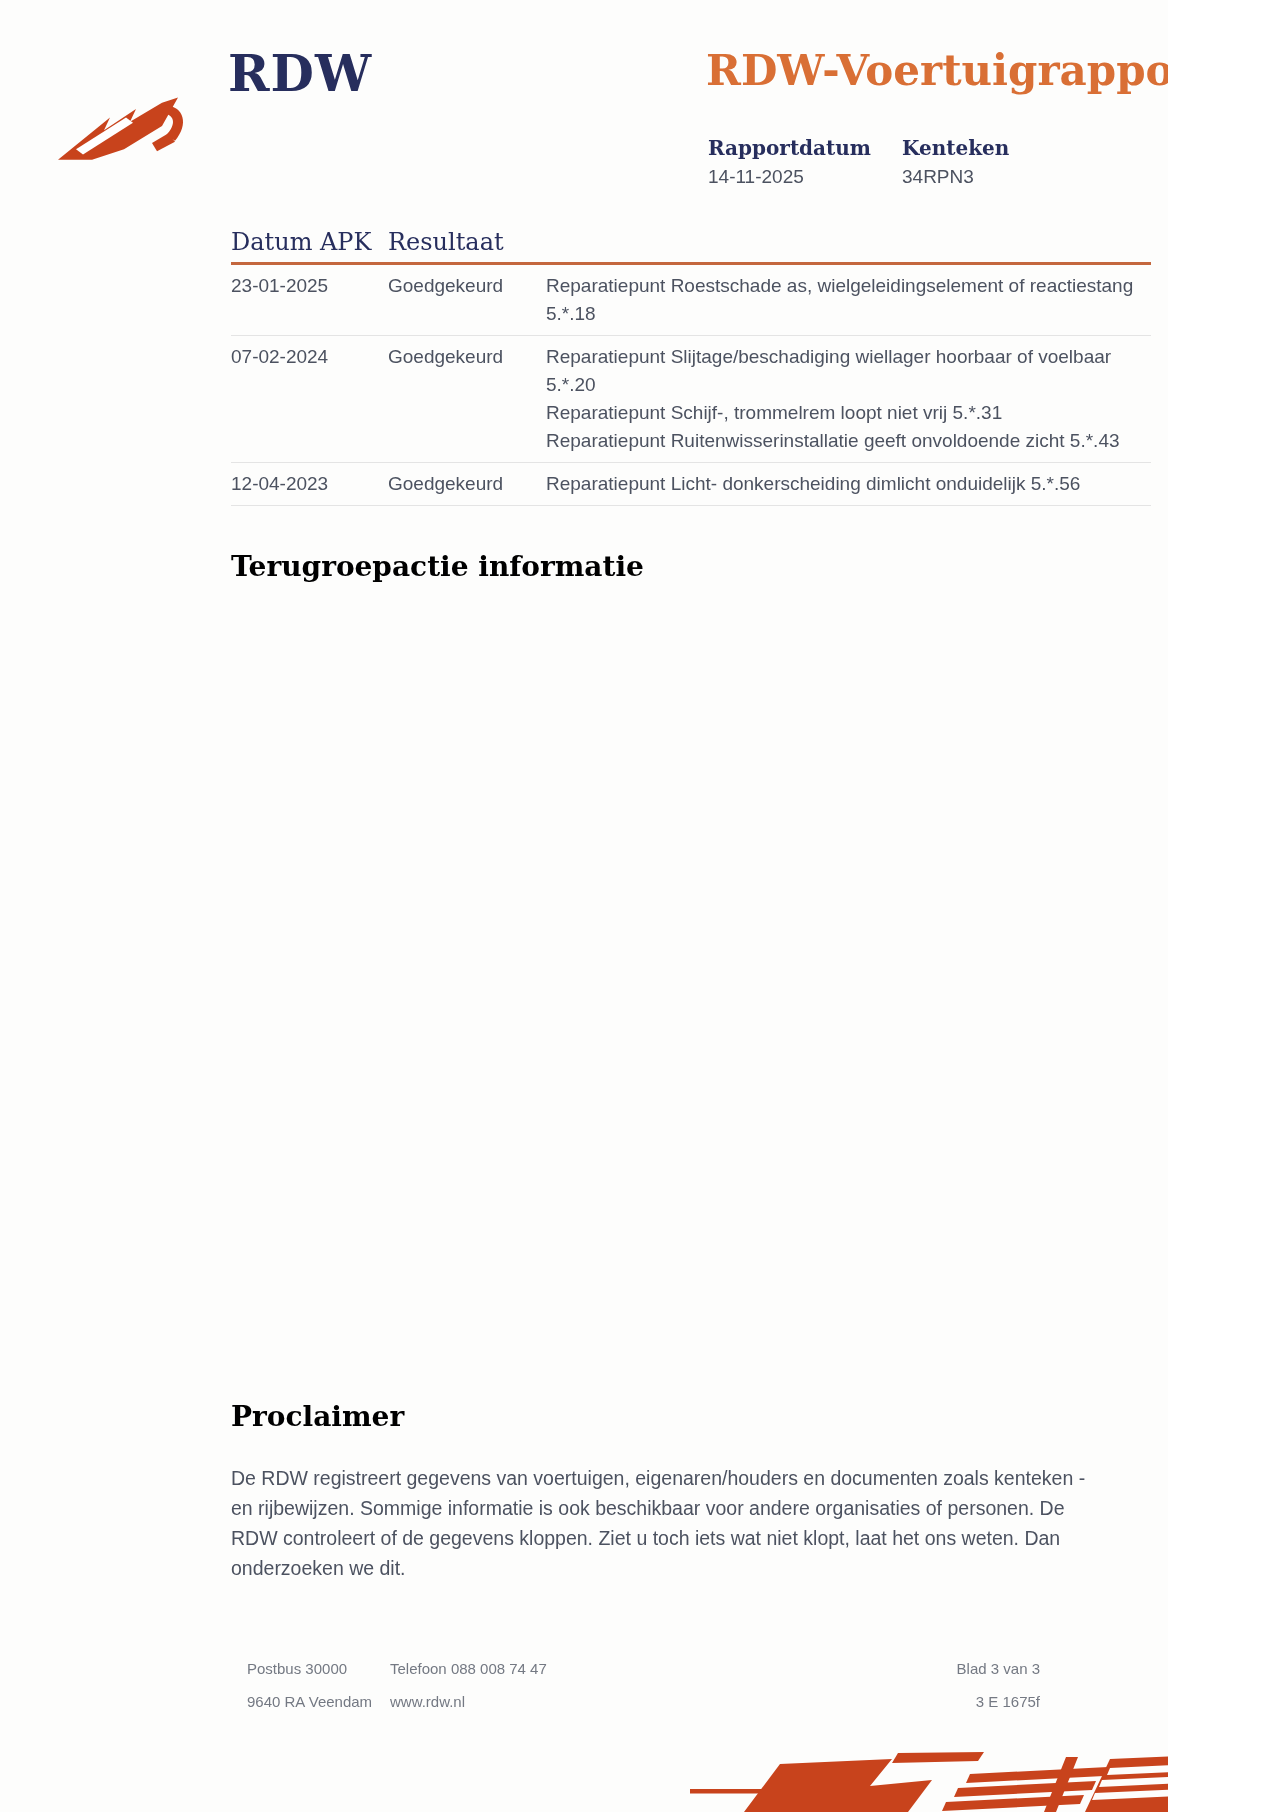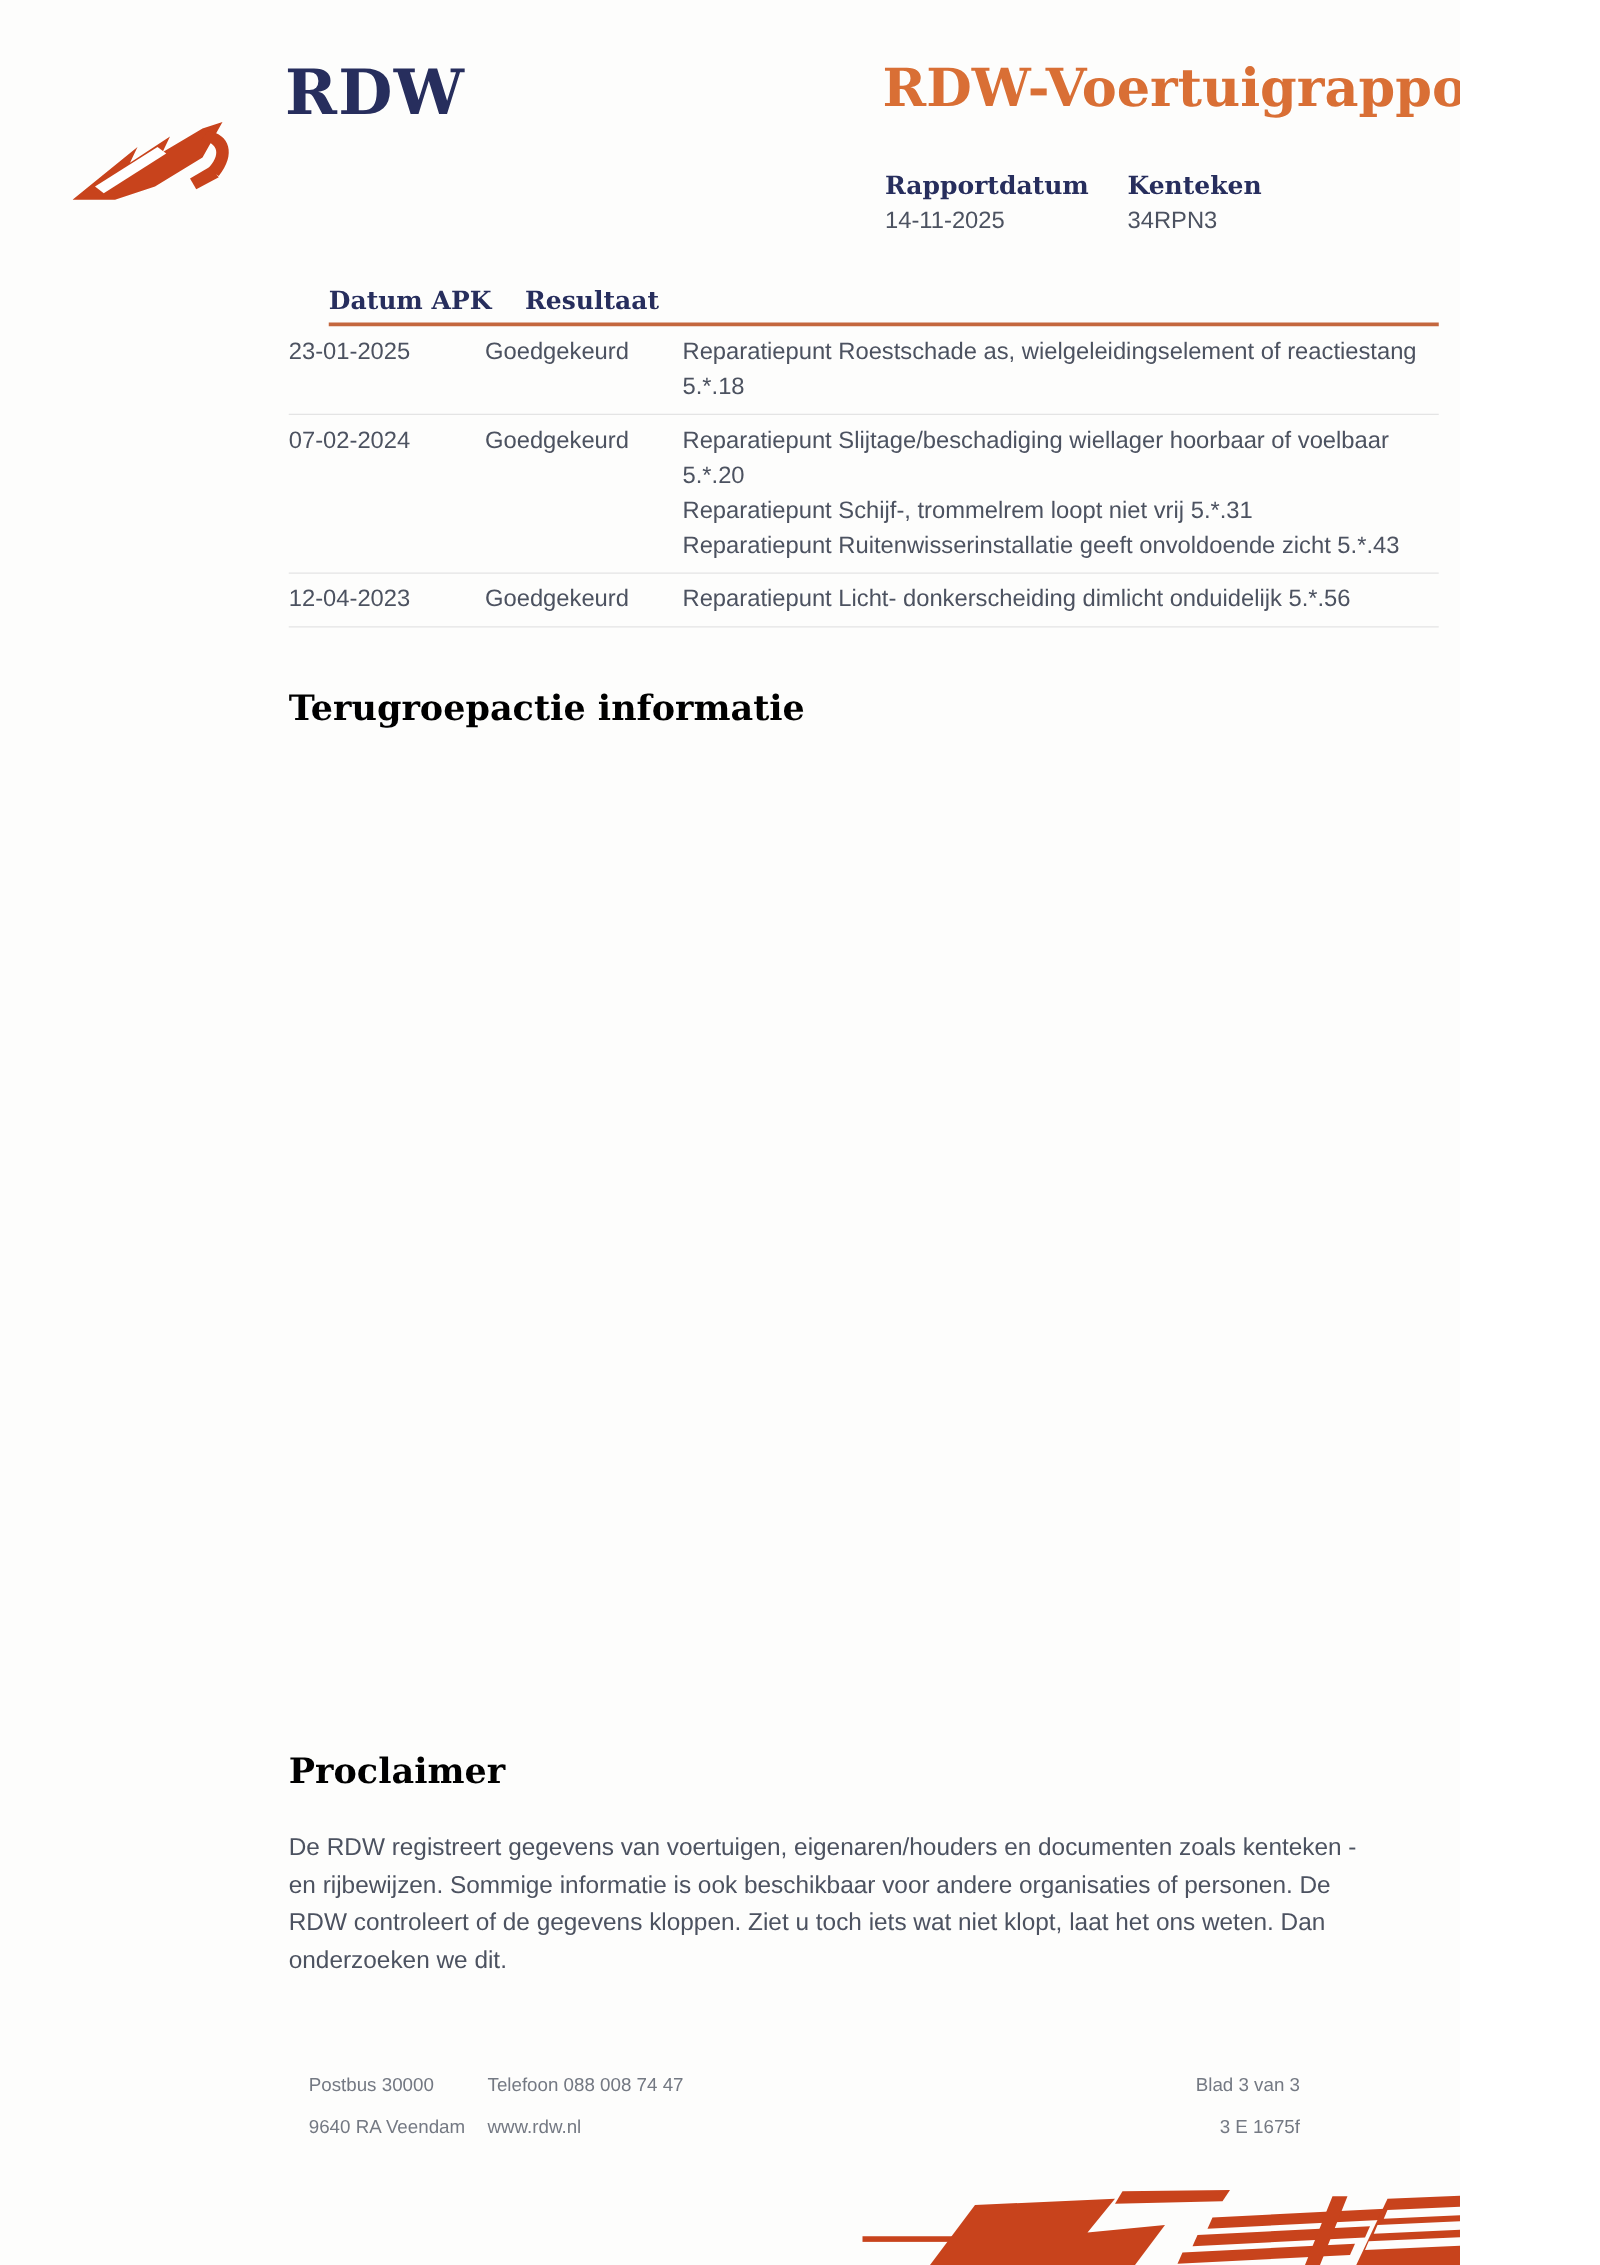--- a/index.html
+++ b/index.html
@@ -29,23 +29,23 @@
   }
   .meta-value{
     position:absolute;top:166px;
     font-size:19px;color:#4c5260;
   }
   .pos-col-a{left:708px;} .pos-col-b{left:902px;}
   
   .apk-table{position:absolute;left:231px;top:228px;width:920px;}
   .t-head{
     display:grid;grid-template-columns:157px 158px 1fr;
-    font-family:"DejaVu Serif",serif;font-weight:700;
-    font-size:20px;color:#272e5d;
-    padding-bottom:6px;border-bottom:3px solid #c4673e;margin-left:32px;
+    font-family:"DejaVu Serif",serif;font-weight:400;
+    font-size:24px;color:#272e5d;
+    padding-bottom:6px;border-bottom:3px solid #c4673e;
   }
   .t-row{
     display:grid;grid-template-columns:157px 158px 1fr;
     font-size:19px;color:#4c5260;line-height:28px;
     padding:7px 0;border-bottom:1px solid #e4e4e4;
   }
   .remark-line{margin:0;}
   
   .section-heading{
     position:absolute;left:231px;

